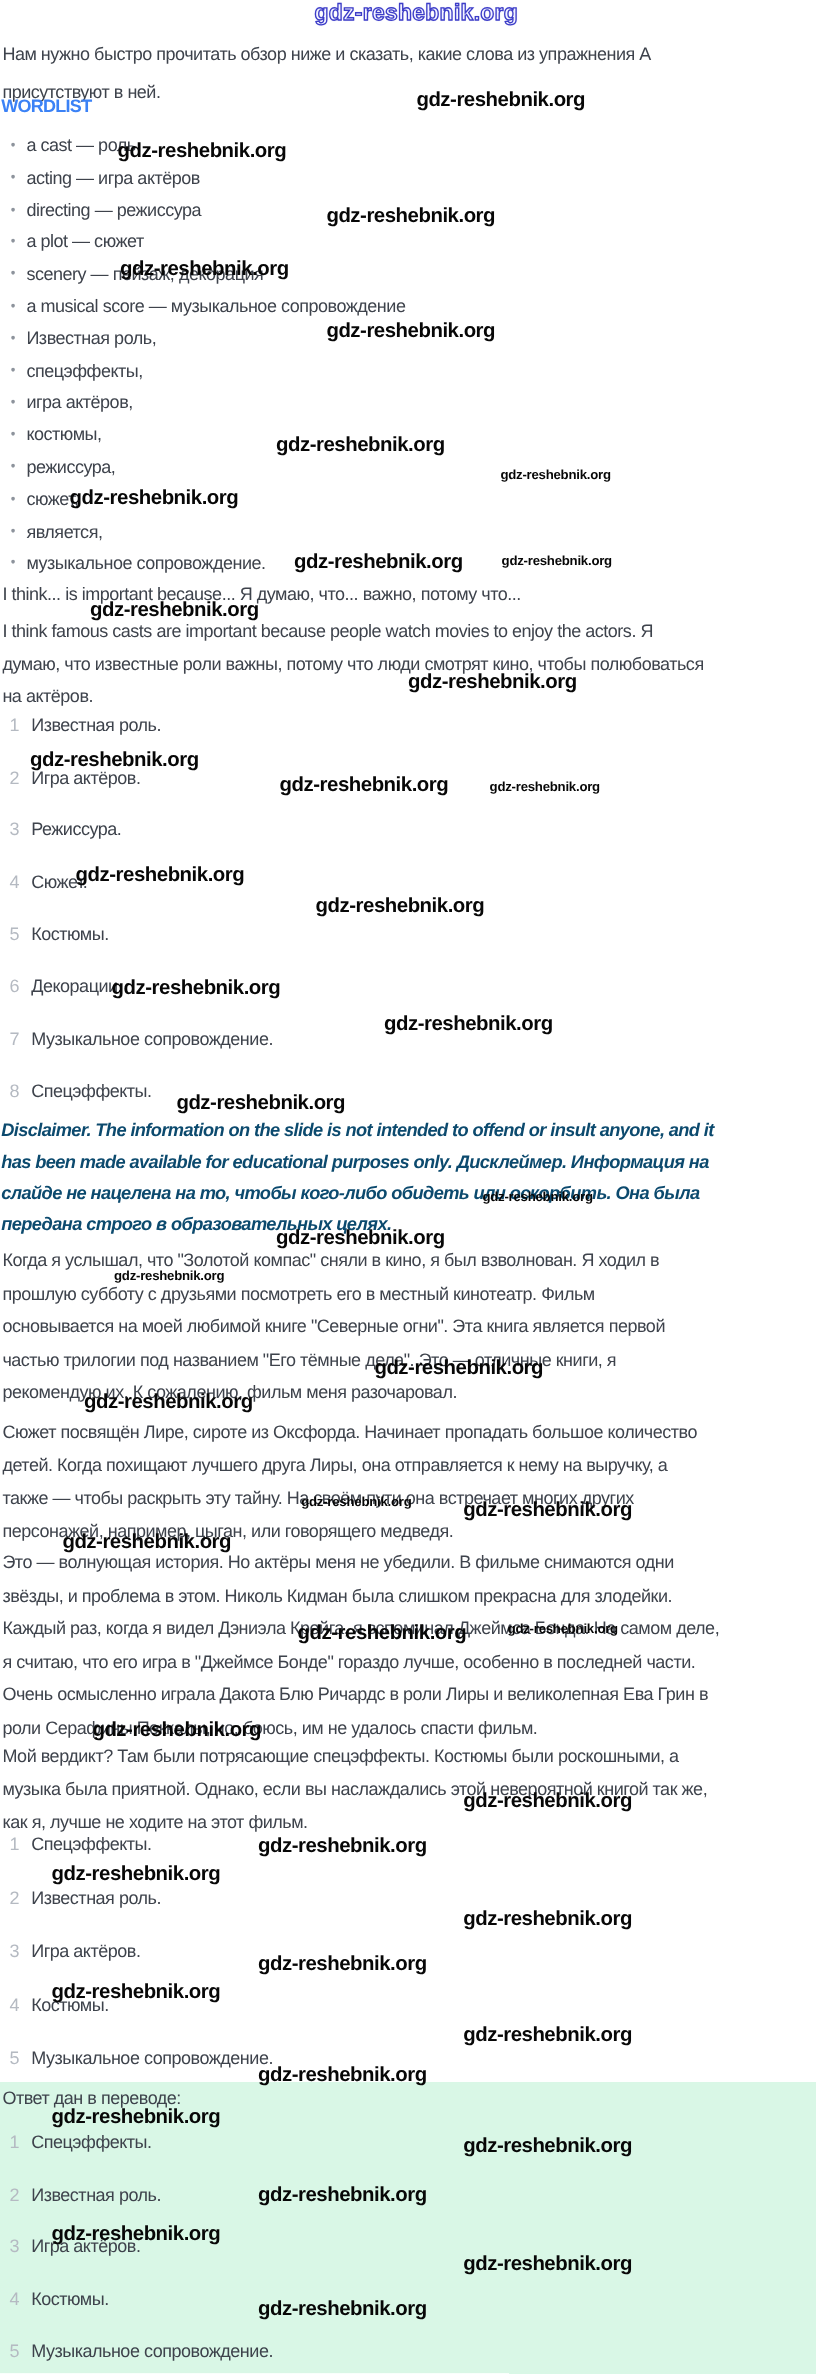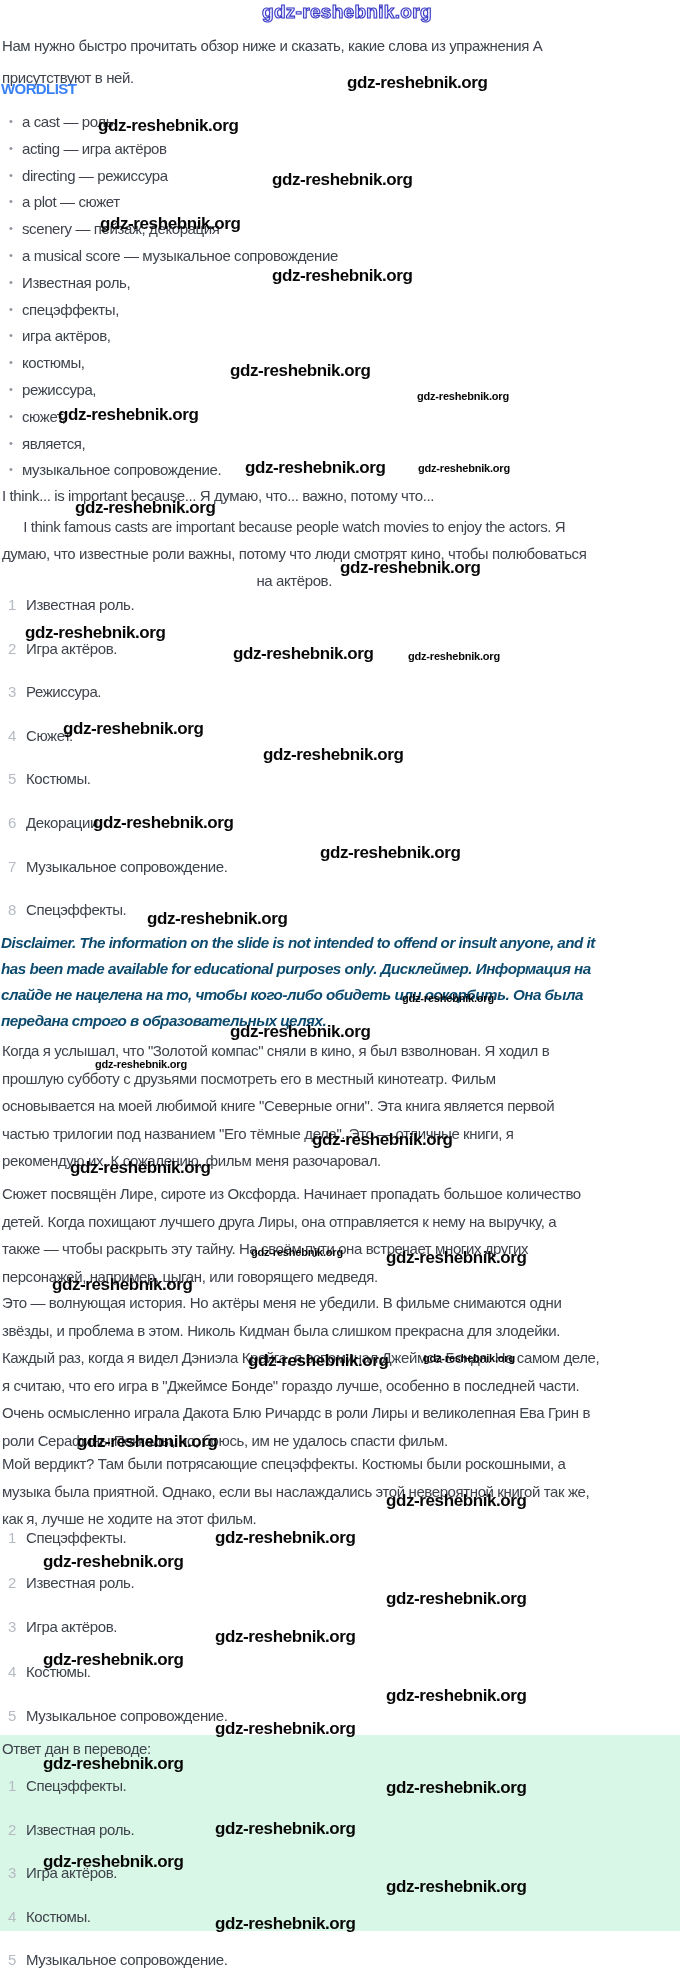--- a/index.html
+++ b/index.html
@@ -37,21 +37,21 @@
     color:#070707; font-weight:700; font-size:17px; letter-spacing:-0.4px;
   }
   .wm.small { font-size:11px; font-weight:600; letter-spacing:-0.2px; }
   .wm-blue {
     position:absolute; z-index:6; white-space:nowrap; line-height:1;
     font-size:19px; font-weight:700; letter-spacing:0.3px;
     color:#f2f3ff; -webkit-text-stroke:1.1px #3d3dc8;
     text-shadow:0 0 1px #3d3dc8;
   }
   .answer-section {
-    position:absolute; left:0; top:1735px; width:680px; height:196px;
+    position:absolute; left:0; top:1735px; width:680px; height:243px;
   }
   .answer-note { position:absolute; left:2px; top:4px; line-height:20px; }
   .answer-list { position:absolute; left:0; top:42px; width:680px; }
 </style>
 </head>
 <body>
 
 <div class="page">
 
   <div class="abs intro para" style="left:2px; top:18px;margin-top:12px;">Нам нужно быстро прочитать обзор ниже и сказать, какие слова из упражнения А
@@ -113,21 +113,21 @@
         <span class="txt">является,</span>
       </div>
       <div class="row">
         <span class="dot">•</span>
         <span class="txt">музыкальное сопровождение.</span>
       </div>
     </div>
 
   <div class="abs para tight" style="left:2px; top:482px;">I think... is important because... Я думаю, что... важно, потому что...</div>
 
-  <div class="abs para tight" style="left:2px; top:513px;text-align:center;">I think famous casts are important because people watch movies to enjoy the actors. Я
+  <div class="abs para tight" style="left:2px; top:513px;">I think famous casts are important because people watch movies to enjoy the actors. Я
 думаю, что известные роли важны, потому что люди смотрят кино, чтобы полюбоваться
 на актёров.</div>
 
   <div class="abs numlist rows-a" style="left:0; top:596px; width:680px;">
       <div class="row">
         <span class="num">1</span>
         <span class="txt">Известная роль.</span>
       </div>
       <div class="row">
         <span class="num">2</span>

